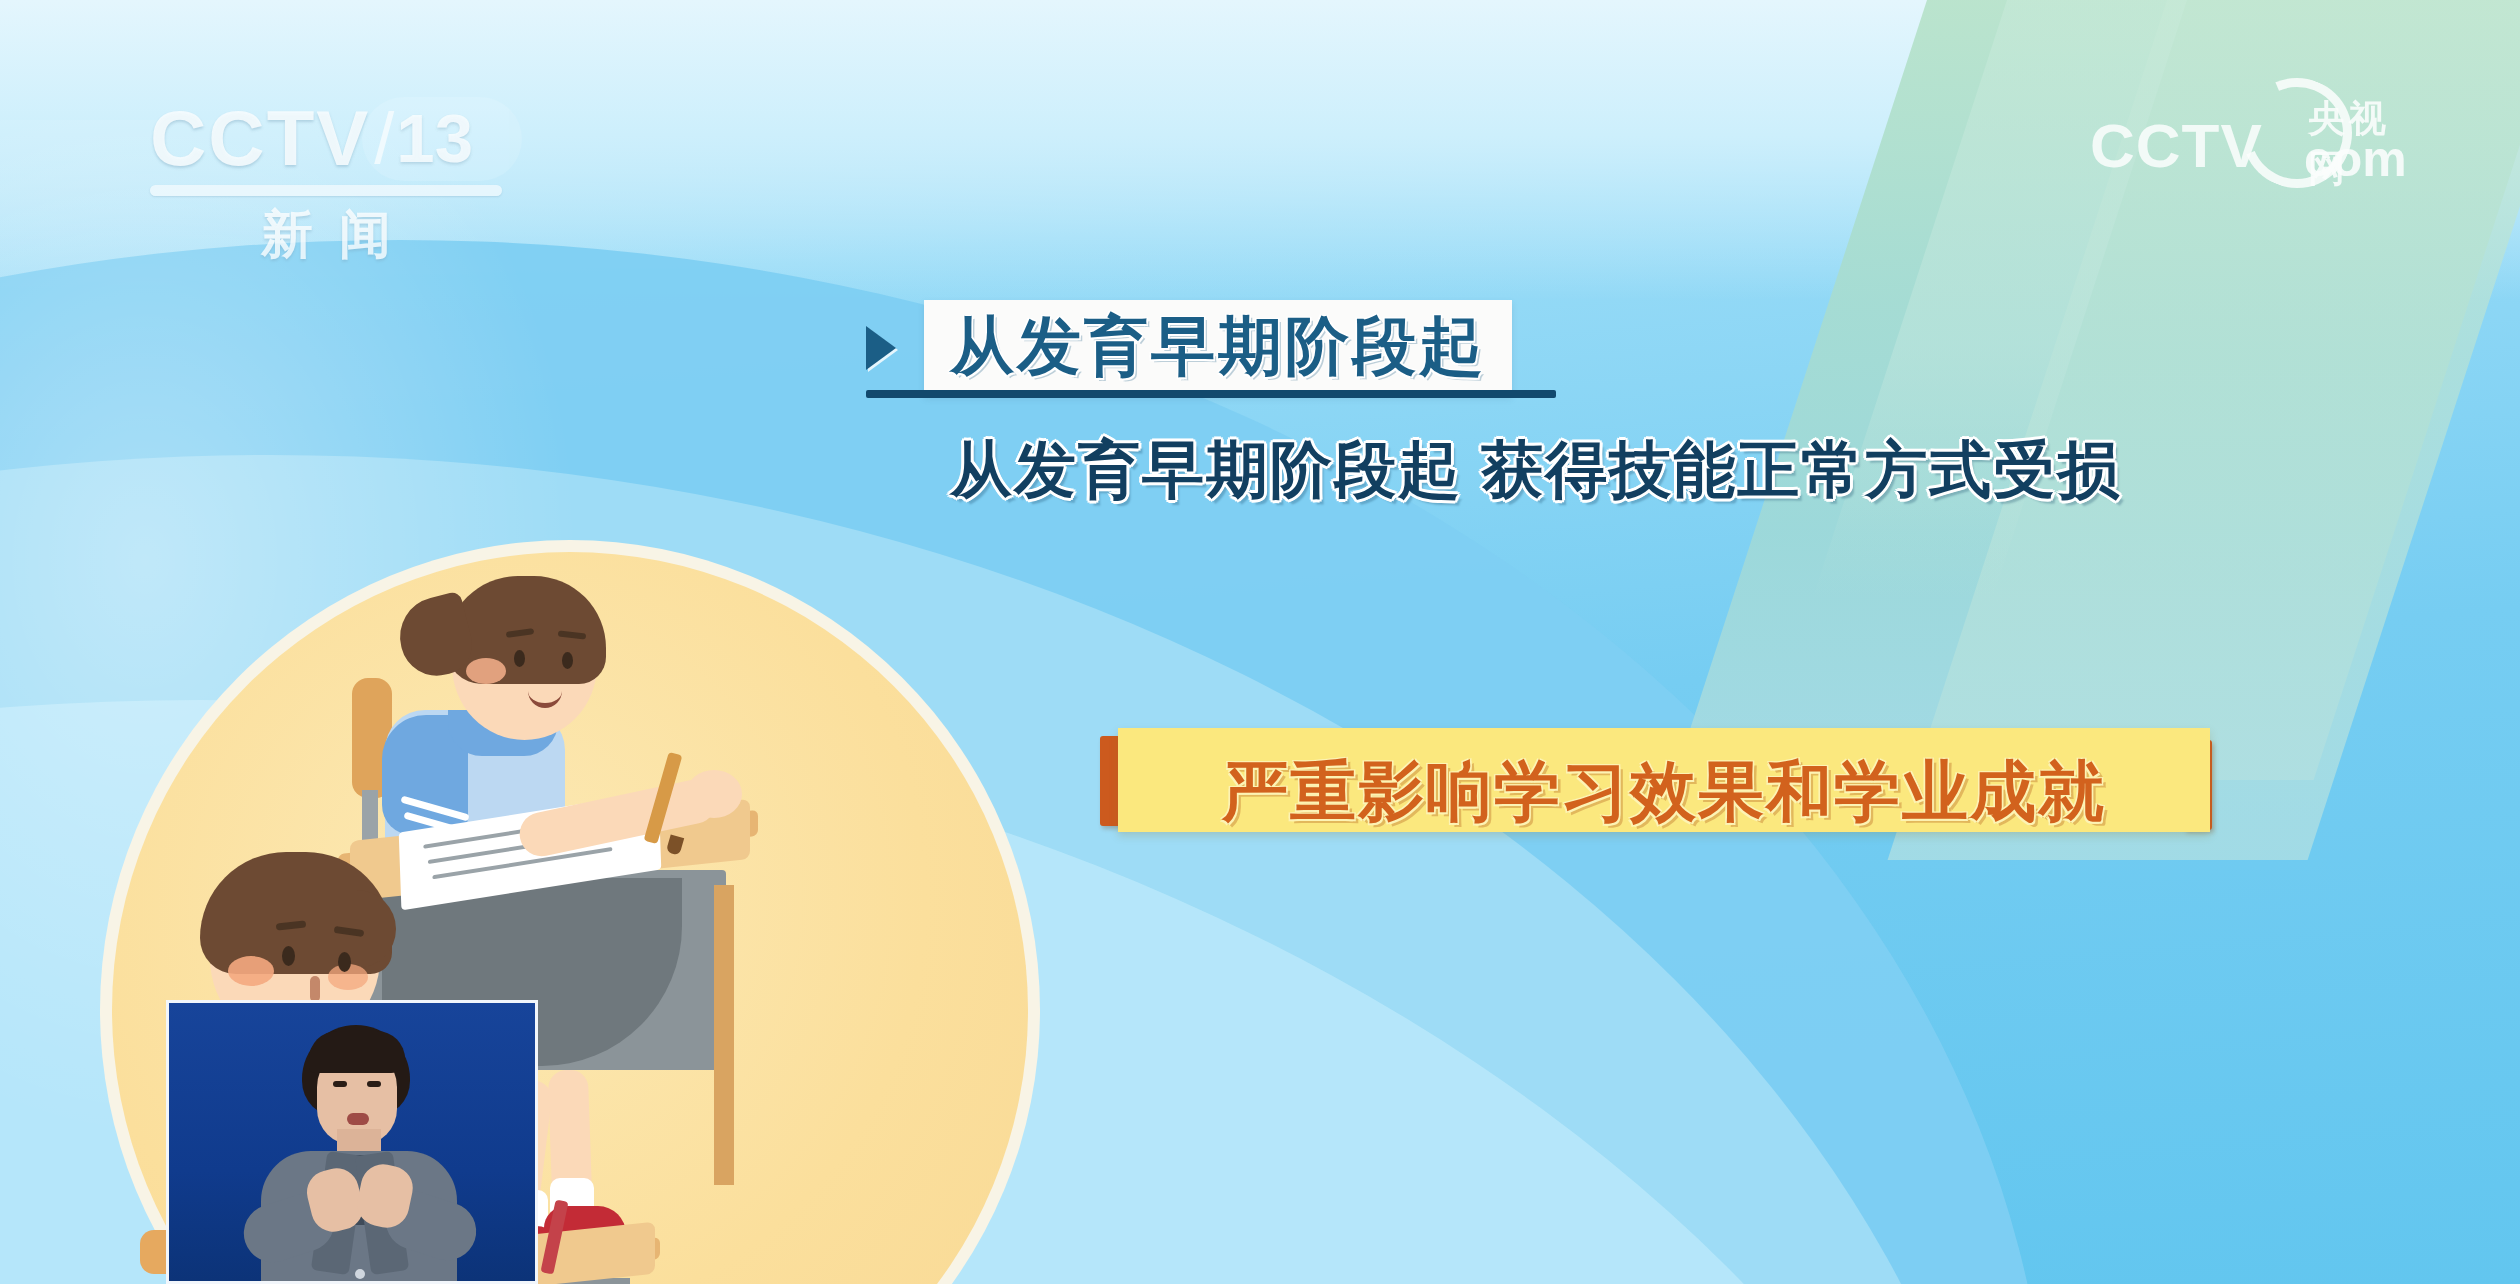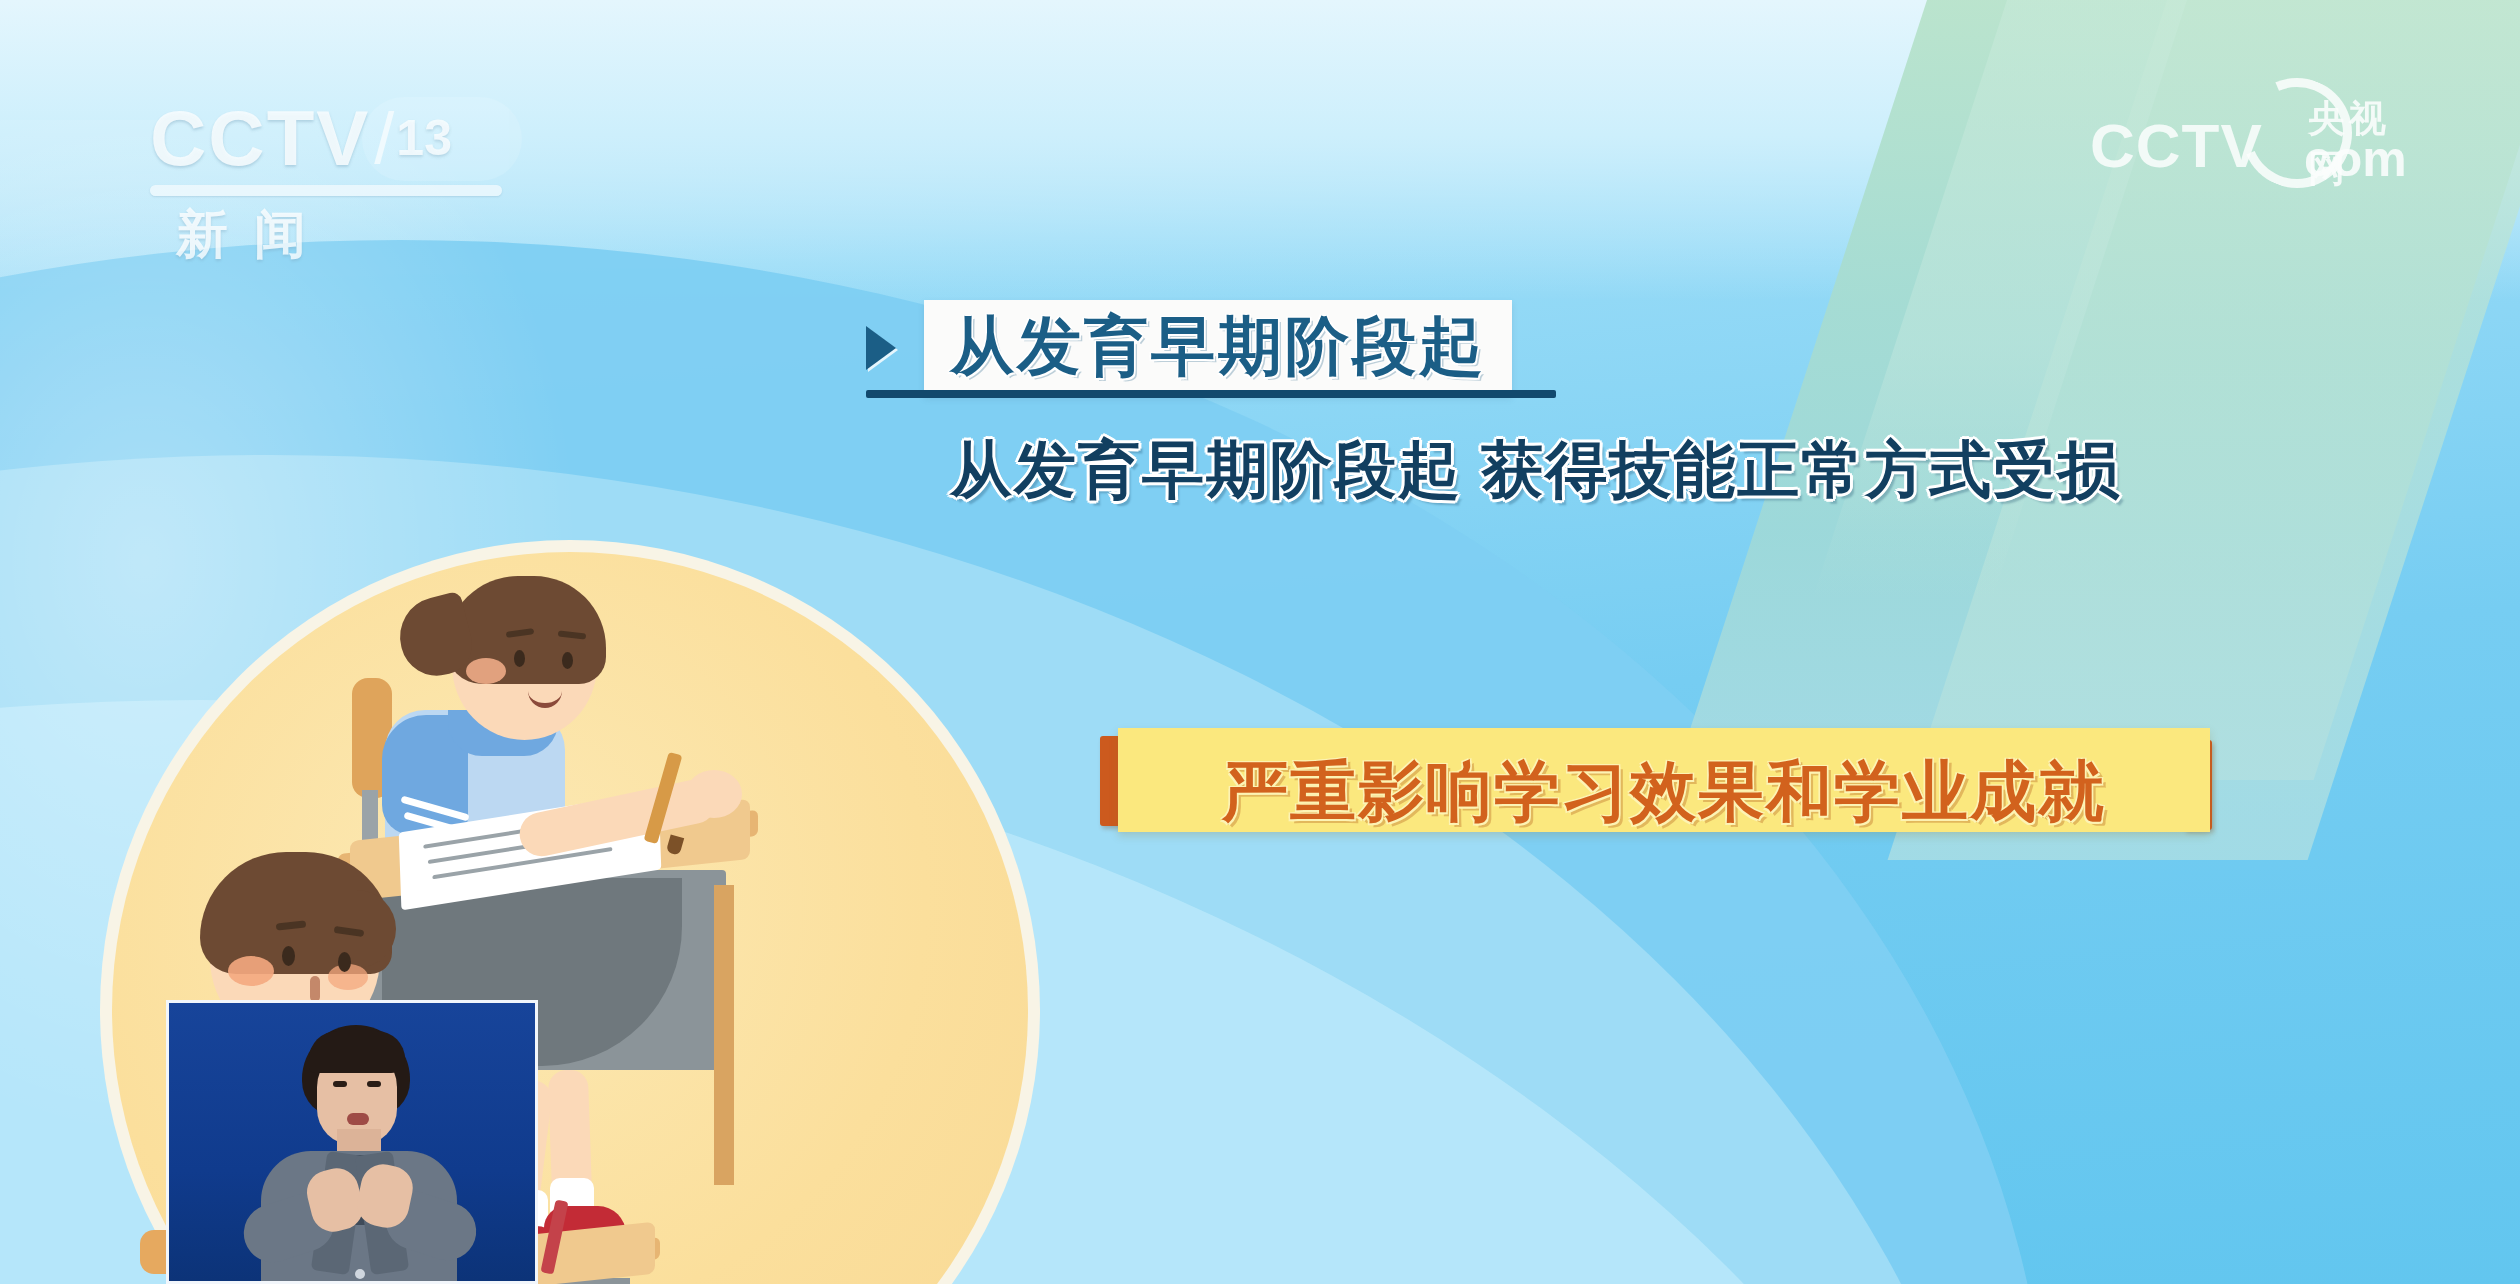--- a/index.html
+++ b/index.html
@@ -93,34 +93,34 @@
     letter-spacing: 2px;
     font-weight: 700;
     color: rgba(255,255,255,.88);
     text-shadow: 0 2px 3px rgba(120,160,185,.45);
     font-family: "Liberation Sans", sans-serif;
   }
   .cctv13 .c13-slash {
     font-size: 72px; color: rgba(255,255,255,.8); margin: 0 2px 0 4px;
   }
   .cctv13 .c13-num {
-    font-size: 50px; font-weight: 700;
+    font-size: 69px; font-weight: 700;
     color: rgba(255,255,255,.88);
     text-shadow: 0 2px 3px rgba(120,160,185,.45);
   }
   .cctv13 .c13-bar {
     margin-top: 4px;
     height: 11px; width: 352px;
     border-radius: 6px;
     background: rgba(255,255,255,.7);
     box-shadow: 0 1px 2px rgba(120,160,185,.35);
   }
   .cctv13 .c13-sub {
     margin-top: 4px;
-    text-align: left;
+    text-align: center;
     width: 352px;
     font-size: 52px;
     letter-spacing: 26px;
     text-indent: 26px;
     font-weight: 700;
     color: rgba(255,255,255,.9);
     text-shadow: 0 2px 3px rgba(120,160,185,.4);
   }
   .cctv13 .c13-pill {
     position: absolute;

